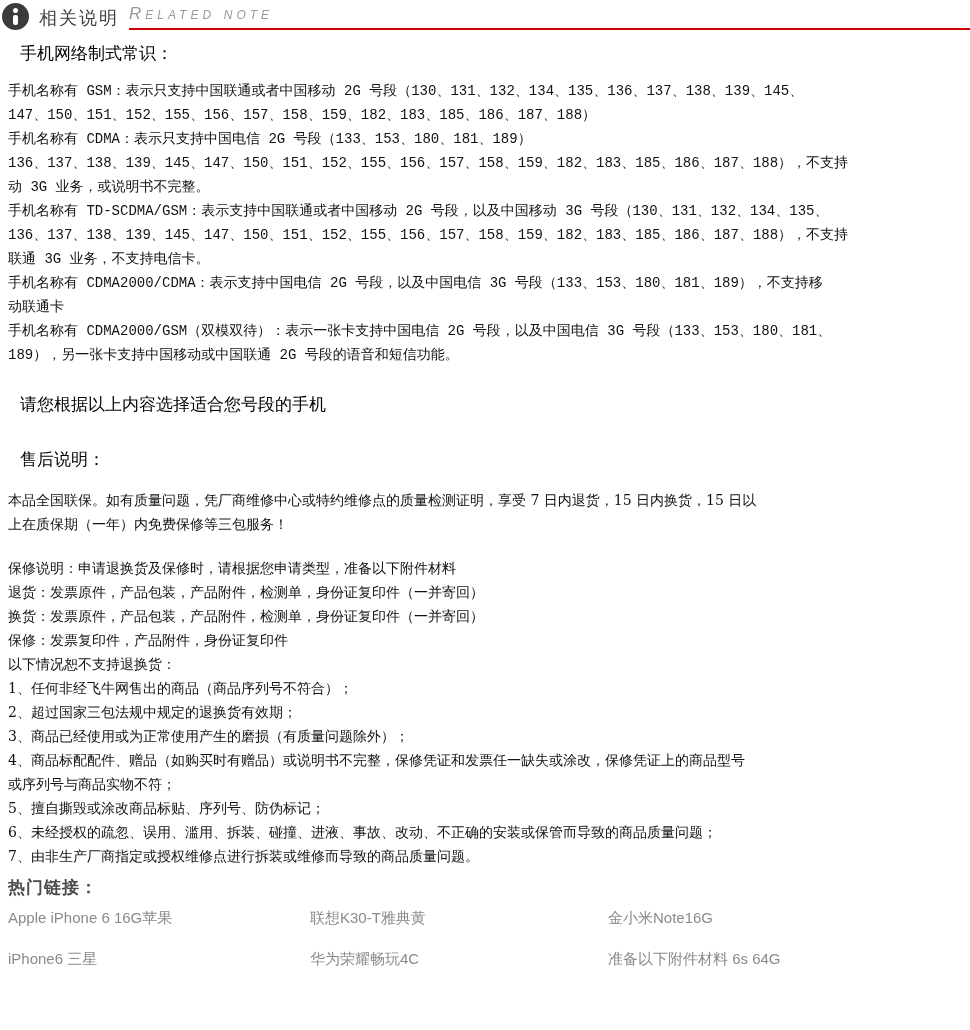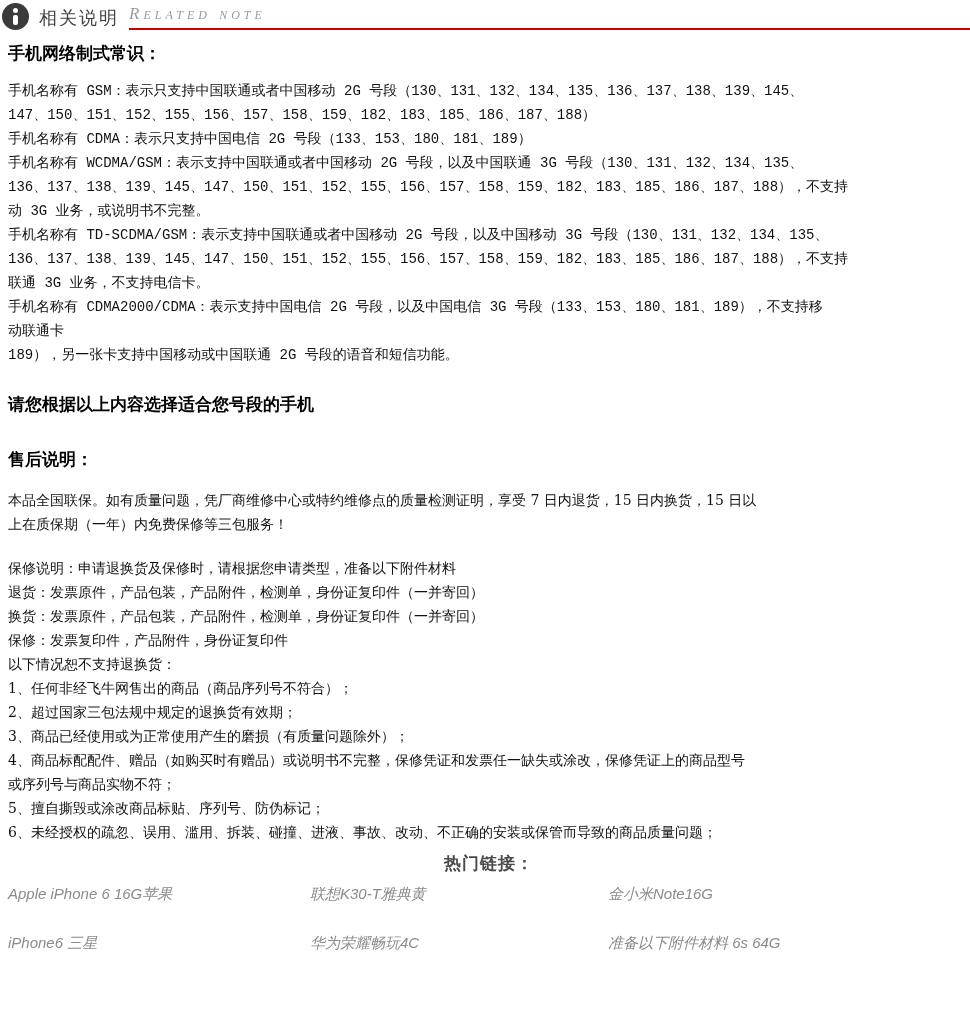--- a/index.html
+++ b/index.html
@@ -11,42 +11,42 @@
   .header { display:flex; align-items:flex-end; margin:0 0 0 2px; height:30px; }
   .info-icon { position:relative; width:27px; height:27px; border-radius:50%;
                background:#3b3b3b; flex:0 0 27px; }
   .info-icon .i-dot { position:absolute; left:11px; top:5px; width:5px; height:5px;
                       border-radius:50%; background:#ffffff; }
   .info-icon .i-stem { position:absolute; left:11px; top:12px; width:5px; height:10px;
                        border-radius:2px; background:#ffffff; }
   .header-title { font-family:"Liberation Sans", sans-serif; font-size:18px; font-weight:500;
                   color:#3f3f3f; letter-spacing:2px; margin:3px 10px 0 10px; white-space:nowrap; }
   .subtitle-wrap { flex:1; border-bottom:2px solid #cc0001; height:29px; }
-  .subtitle { font-family:Liberation Serif, serif; font-style:italic;
+  .subtitle { font-family:Liberation Sans, sans-serif; font-style:italic;
               font-variant:small-caps; font-size:17px; letter-spacing:4px; color:#9a9a9a;
               display:inline-block; margin-top:3px; white-space:nowrap; }
 
   
-  .h-serif { font-size:17px; font-weight:700; color:#000000; margin-left:8px; white-space:pre; }
+  .h-serif { font-size:17px; font-weight:400; color:#000000; margin-left:20px; white-space:pre; }
   .h-network { margin-top:13px; line-height:20px; }
   .h-advice  { margin-top:27px; line-height:20px; }
   .h-after   { margin-top:35px; line-height:20px; }
 
   
   .tblock { margin-left:8px; }
   .tline { font-size:14px; line-height:24px; color:#111111; white-space:pre; }
   .block-network  { margin-top:16px;font-family:Liberation Mono, monospace; }
   .block-warranty { margin-top:19px; }
   .block-policy   { margin-top:20px; }
 
   
   .h-hot { font-family:"Liberation Sans", sans-serif; font-size:17px; font-weight:700;
-           color:#4a4a4a; letter-spacing:1px; margin:9px 0 0 8px; line-height:22px; white-space:pre;text-align:center; }
+           color:#4a4a4a; letter-spacing:1px; margin:9px 0 0 8px; line-height:22px; white-space:pre; }
   .links-grid { display:grid; grid-template-columns:302px 298px auto;
-                row-gap:28px; margin:8px 8px 0 8px;font-style:italic; }
+                row-gap:20px; margin:8px 8px 0 8px; }
   .hot-link { font-family:"Liberation Sans", sans-serif; font-size:15px; color:#8a8a8a;
               line-height:21px; white-space:pre; cursor:pointer; }
 </style>
 </head>
 <body>
 
 <div class="page">
 
   <div class="header">
     <span class="info-icon">
@@ -57,28 +57,28 @@
     <div class="subtitle-wrap">
       <span class="subtitle">Related note</span>
     </div>
   </div>
 
   <div class="h-serif h-network">手机网络制式常识：</div>
   <div class="tblock block-network">
     <div class="tline">手机名称有 GSM：表示只支持中国联通或者中国移动 2G 号段（130、131、132、134、135、136、137、138、139、145、</div>
     <div class="tline">147、150、151、152、155、156、157、158、159、182、183、185、186、187、188）</div>
     <div class="tline">手机名称有 CDMA：表示只支持中国电信 2G 号段（133、153、180、181、189）</div>
-    <div class="tline">手机名称有 WCDMA/GSM：表示支持中国联通或者中国移动 2G 号段，以及中国联通 3G 号段（130、131、132、134、135、</div>
     <div class="tline">136、137、138、139、145、147、150、151、152、155、156、157、158、159、182、183、185、186、187、188），不支持</div>
     <div class="tline">动 3G 业务，或说明书不完整。</div>
     <div class="tline">手机名称有 TD-SCDMA/GSM：表示支持中国联通或者中国移动 2G 号段，以及中国移动 3G 号段（130、131、132、134、135、</div>
     <div class="tline">136、137、138、139、145、147、150、151、152、155、156、157、158、159、182、183、185、186、187、188），不支持</div>
     <div class="tline">联通 3G 业务，不支持电信卡。</div>
     <div class="tline">手机名称有 CDMA2000/CDMA：表示支持中国电信 2G 号段，以及中国电信 3G 号段（133、153、180、181、189），不支持移</div>
     <div class="tline">动联通卡</div>
+    <div class="tline">手机名称有 CDMA2000/GSM（双模双待）：表示一张卡支持中国电信 2G 号段，以及中国电信 3G 号段（133、153、180、181、</div>
     <div class="tline">189），另一张卡支持中国移动或中国联通 2G 号段的语音和短信功能。</div>
   </div>
 
   <div class="h-serif h-advice">请您根据以上内容选择适合您号段的手机</div>
 
   <div class="h-serif h-after">售后说明：</div>
   <div class="tblock block-warranty">
     <div class="tline">本品全国联保。如有质量问题，凭厂商维修中心或特约维修点的质量检测证明，享受 7 日内退货，15 日内换货，15 日以</div>
     <div class="tline">上在质保期（一年）内免费保修等三包服务！</div>
   </div>
@@ -88,20 +88,21 @@
     <div class="tline">换货：发票原件，产品包装，产品附件，检测单，身份证复印件（一并寄回）</div>
     <div class="tline">保修：发票复印件，产品附件，身份证复印件</div>
     <div class="tline">以下情况恕不支持退换货：</div>
     <div class="tline">1、任何非经飞牛网售出的商品（商品序列号不符合）；</div>
     <div class="tline">2、超过国家三包法规中规定的退换货有效期；</div>
     <div class="tline">3、商品已经使用或为正常使用产生的磨损（有质量问题除外）；</div>
     <div class="tline">4、商品标配配件、赠品（如购买时有赠品）或说明书不完整，保修凭证和发票任一缺失或涂改，保修凭证上的商品型号</div>
     <div class="tline">或序列号与商品实物不符；</div>
     <div class="tline">5、擅自撕毁或涂改商品标贴、序列号、防伪标记；</div>
     <div class="tline">6、未经授权的疏忽、误用、滥用、拆装、碰撞、进液、事故、改动、不正确的安装或保管而导致的商品质量问题；</div>
+    <div class="tline">7、由非生产厂商指定或授权维修点进行拆装或维修而导致的商品质量问题。</div>
   </div>
 
   <div class="h-hot">热门链接：</div>
   <div class="links-grid">
     <span class="hot-link">Apple iPhone 6 16G苹果</span>
     <span class="hot-link">联想K30-T雅典黄</span>
     <span class="hot-link">金小米Note16G</span>
     <span class="hot-link">iPhone6 三星</span>
     <span class="hot-link">华为荣耀畅玩4C</span>
     <span class="hot-link">准备以下附件材料 6s 64G</span>

